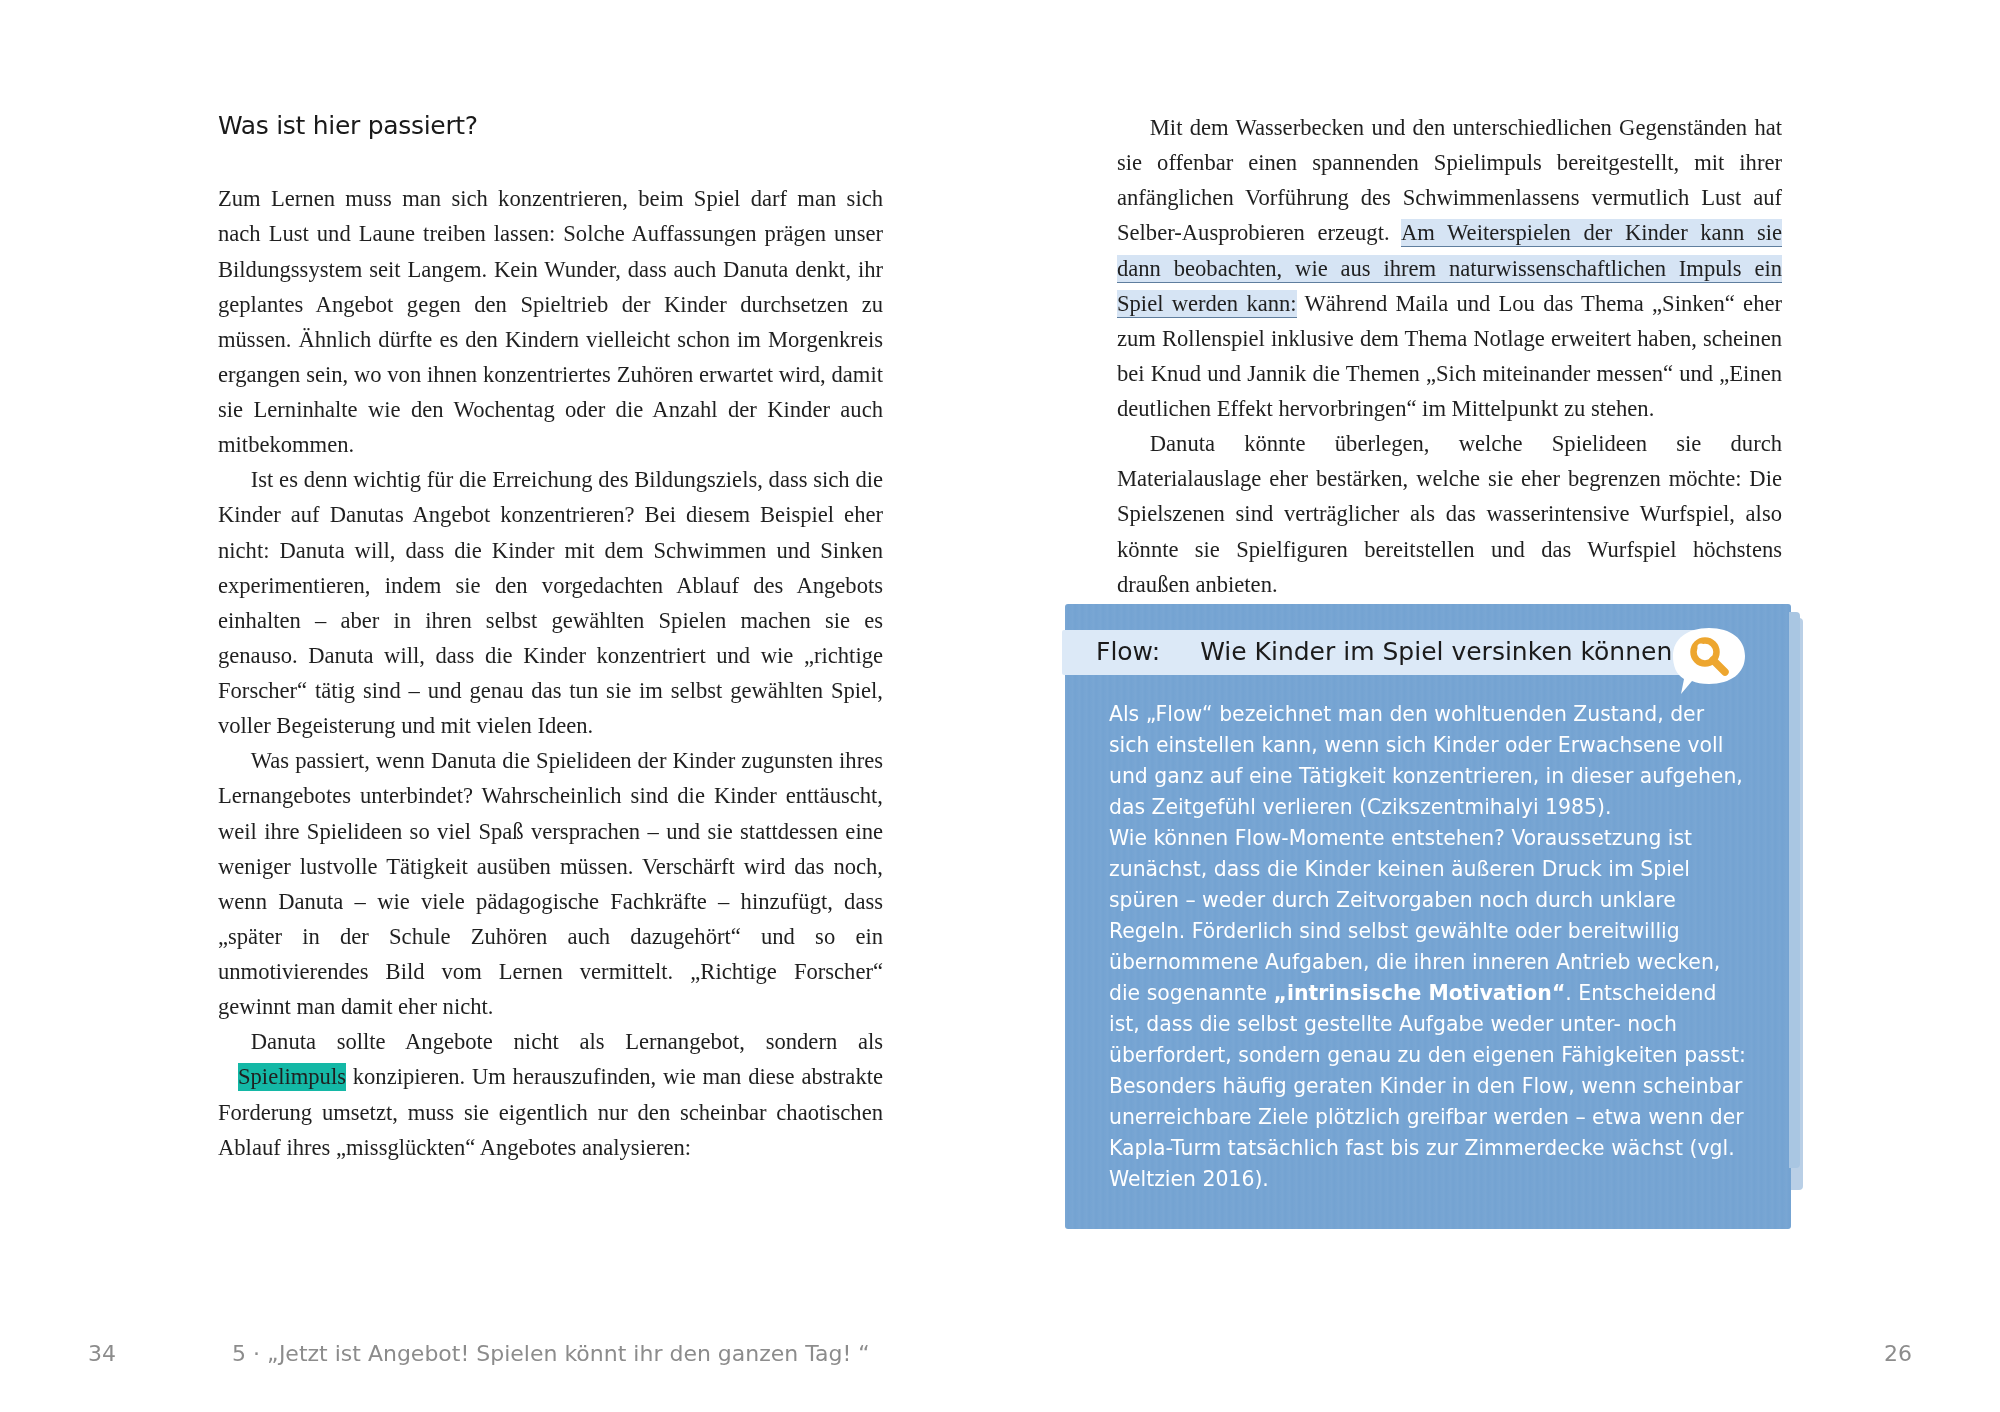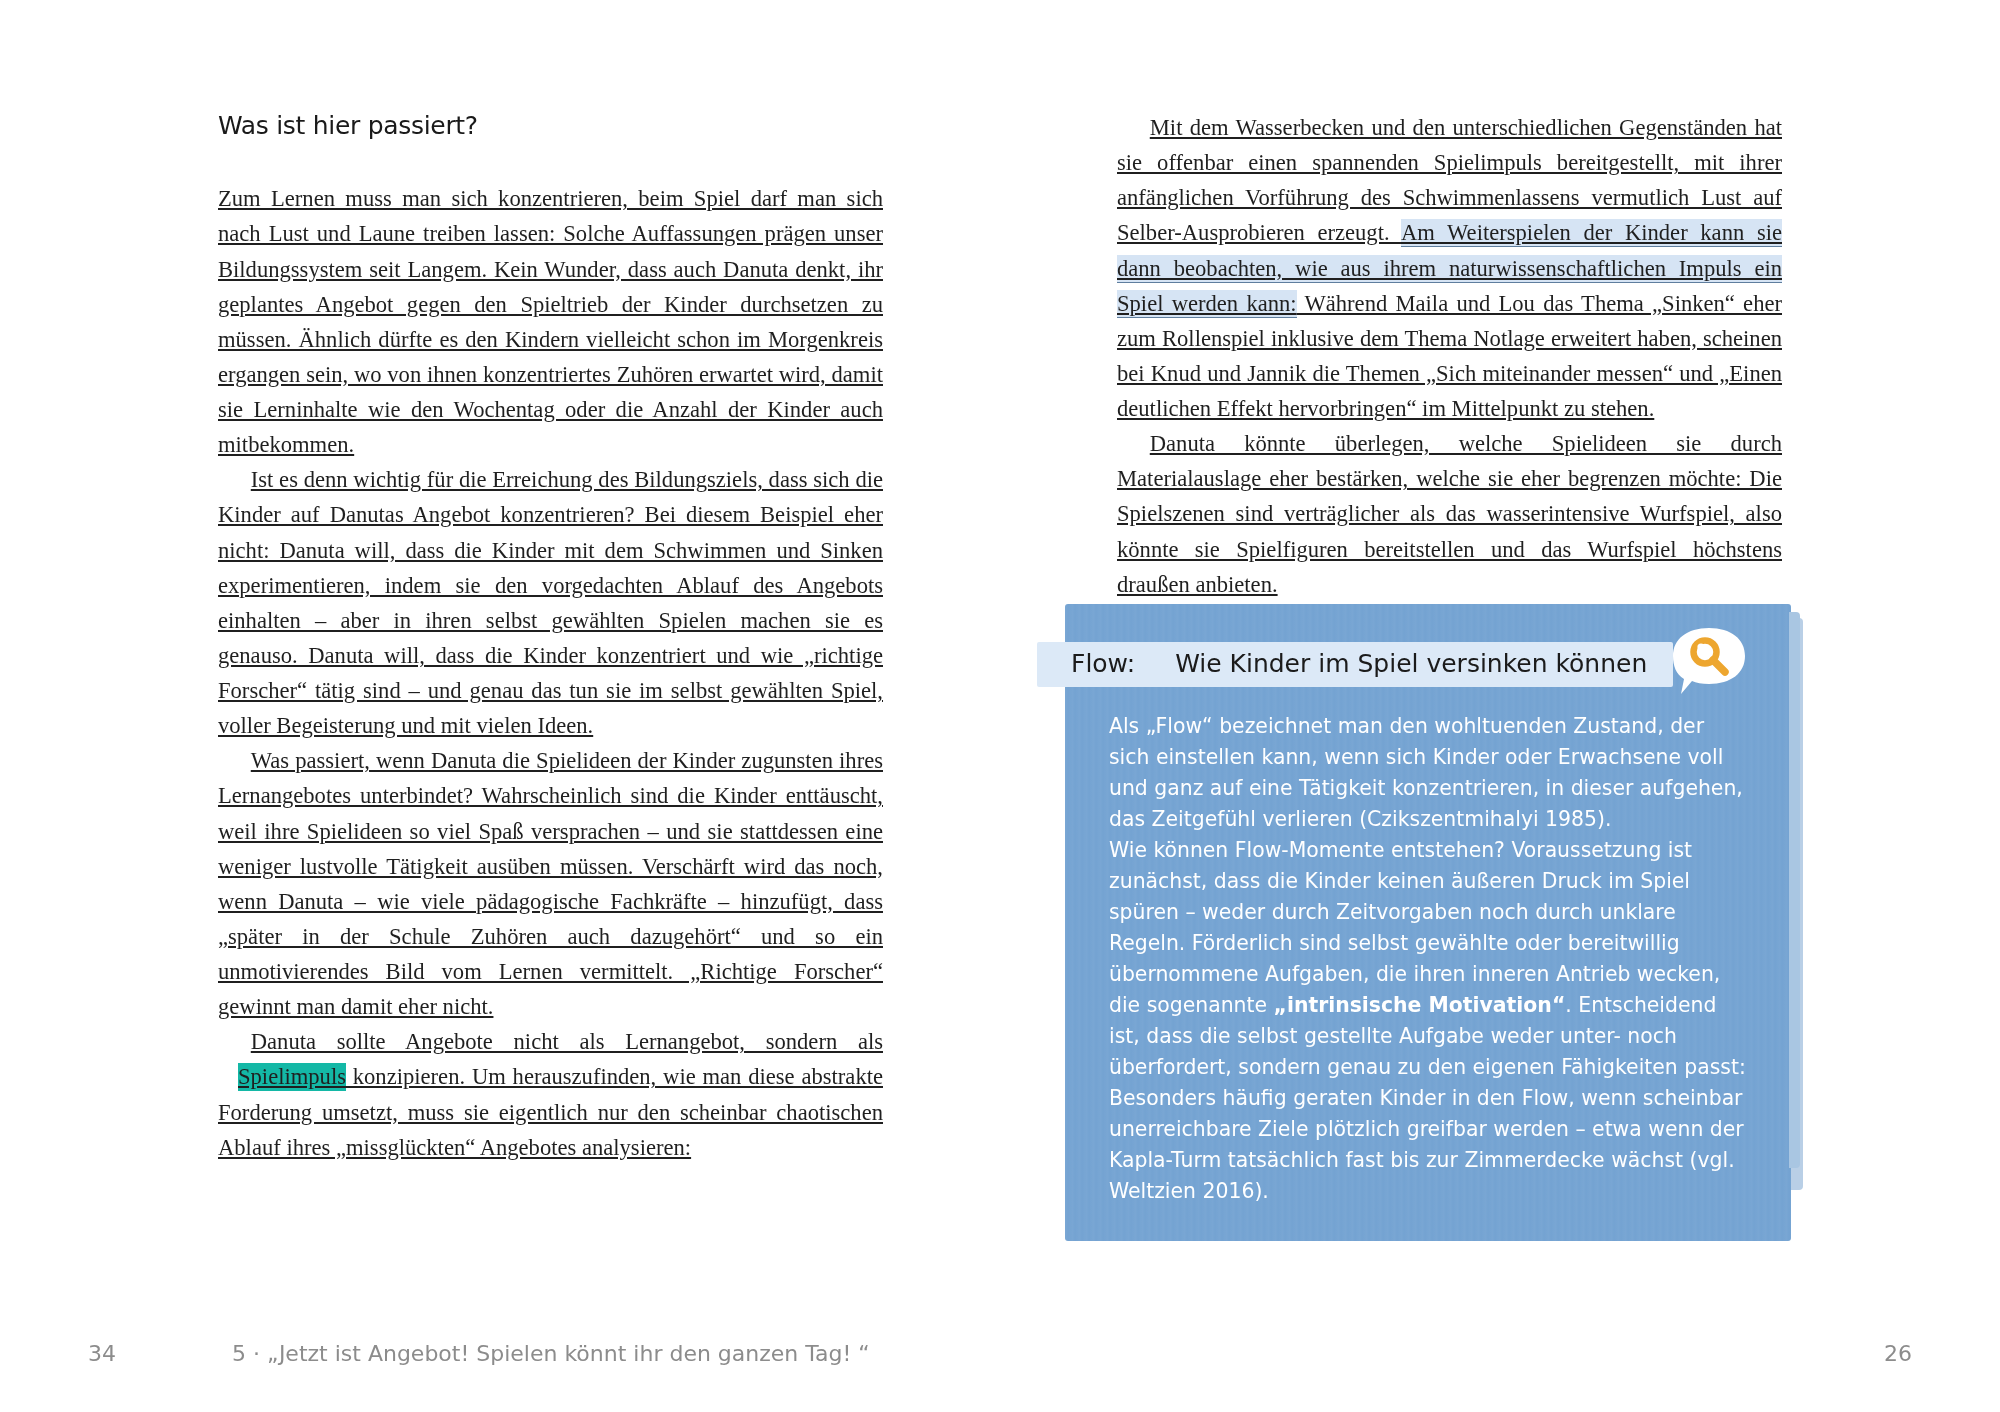--- a/index.html
+++ b/index.html
@@ -57,21 +57,20 @@
 
   
   p.body {
     margin: 0;
     font-size: 22.6px;
     line-height: 1.555;
     text-align: justify;
     text-justify: inter-word;
     hyphens: manual;
     color: #1f1f1f;
-    text-decoration: underline;
   }
   p.body + p.body { text-indent: 1.45em; }
   p.body.no-indent { text-indent: 0; }
 
   
   .hl {
     background: #14b8a6;
     box-decoration-break: clone;
     -webkit-box-decoration-break: clone;
     padding: 1px 0 2px 0;
@@ -119,23 +118,24 @@
     top: 8px;
     width: 11px;
     height: 556px;
     background: #a9c6e2;
     border-radius: 0 4px 4px 0;
   }
 
   
   .banner {
     position: relative;
-    padding-top: 38px;
+    padding-top: 26px;
     padding-left: 0;
     z-index: 3;
+    margin-left: 25px;
   }
   .banner-line {
     display: inline-block;
     background: #dce9f7;
     color: #1b1b1b;
     font-family: "DejaVu Sans", "Liberation Sans", sans-serif;
     font-size: 25px;
     line-height: 1.38;
     padding: 5px 22px 5px 34px;
     margin-left: -28px;

